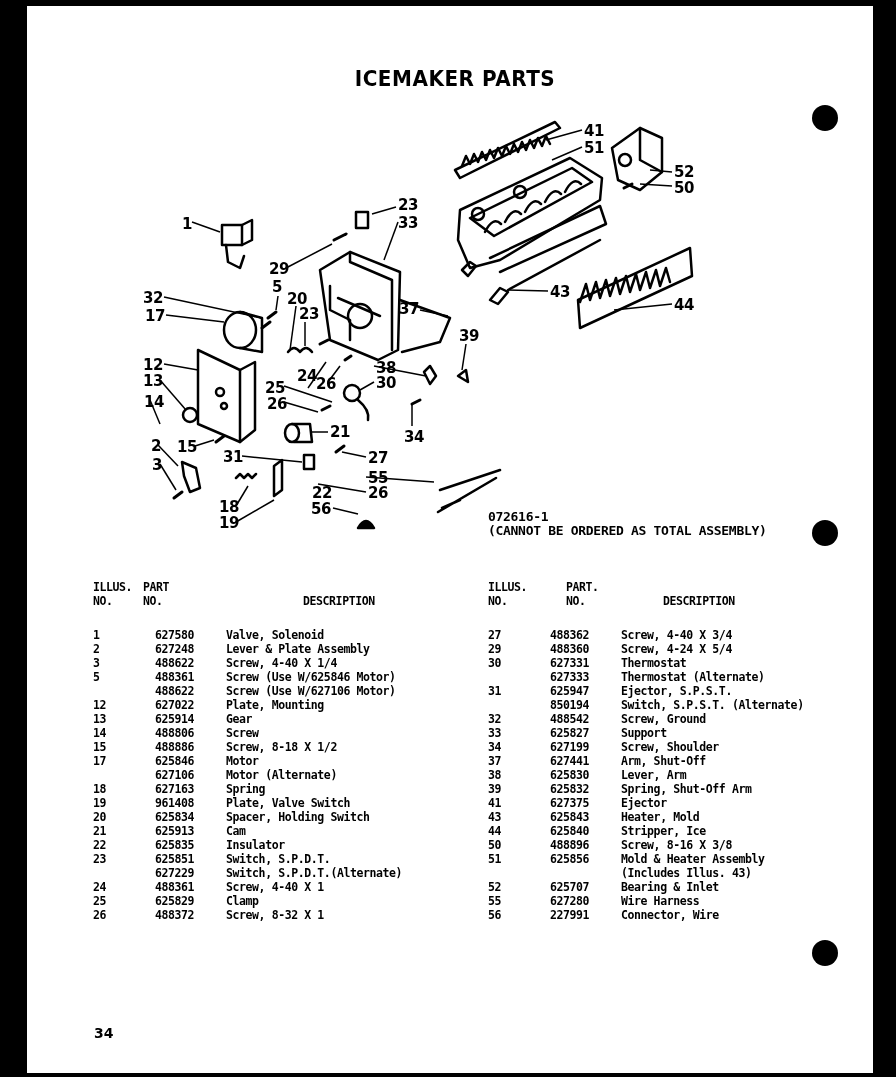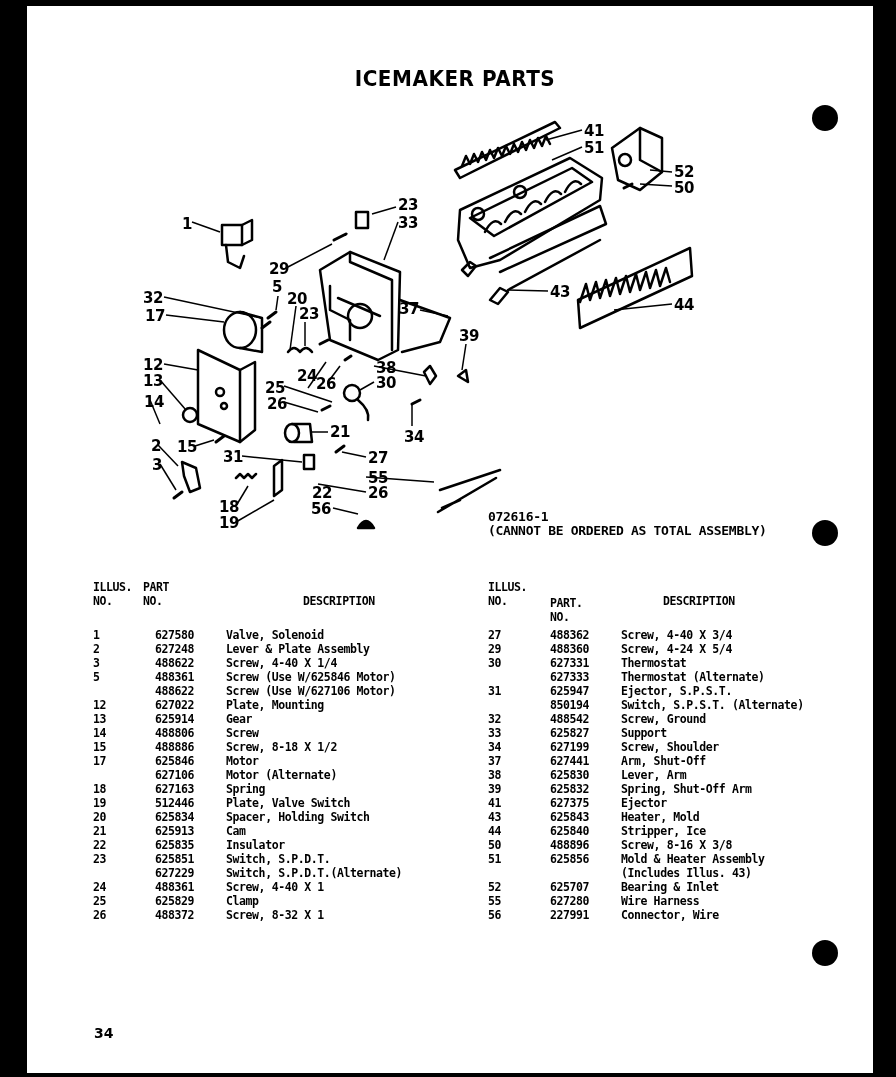--- a/index.html
+++ b/index.html
@@ -304,21 +304,21 @@
         <span class="c2">627106</span>
         <span class="c3">Motor (Alternate)</span>
       </div>
       <div class="row" style="top: 202px;">
         <span class="c1">18</span>
         <span class="c2">627163</span>
         <span class="c3">Spring</span>
       </div>
       <div class="row" style="top: 216px;">
         <span class="c1">19</span>
-        <span class="c2">512446</span>
+        <span class="c2">961408</span>
         <span class="c3">Plate, Valve Switch</span>
       </div>
       <div class="row" style="top: 230px;">
         <span class="c1">20</span>
         <span class="c2">625834</span>
         <span class="c3">Spacer, Holding Switch</span>
       </div>
       <div class="row" style="top: 244px;">
         <span class="c1">21</span>
         <span class="c2">625913</span>
@@ -353,21 +353,21 @@
         <span class="c1">26</span>
         <span class="c2">488372</span>
         <span class="c3">Screw, 8-32 X 1</span>
       </div>
     </div>
 </div>
 
 <div class="tbl" style="left:488px; top:580px;">
   <div class="hdr" style="left:0; top:0;">ILLUS.
 NO.</div>
-  <div class="hdr" style="left:62px; top:0;margin-top:16px;">PART.
+  <div class="hdr" style="left:78px; top:0;">PART.
 NO.</div>
   <div class="hdr" style="left:175px; top:14px;">DESCRIPTION</div>
   <div id="rows-right">
       <div class="row" style="top: 48px;">
         <span class="c1">27</span>
         <span class="c2">488362</span>
         <span class="c3">Screw, 4-40 X 3/4</span>
       </div>
       <div class="row" style="top: 62px;">
         <span class="c1">29</span>

